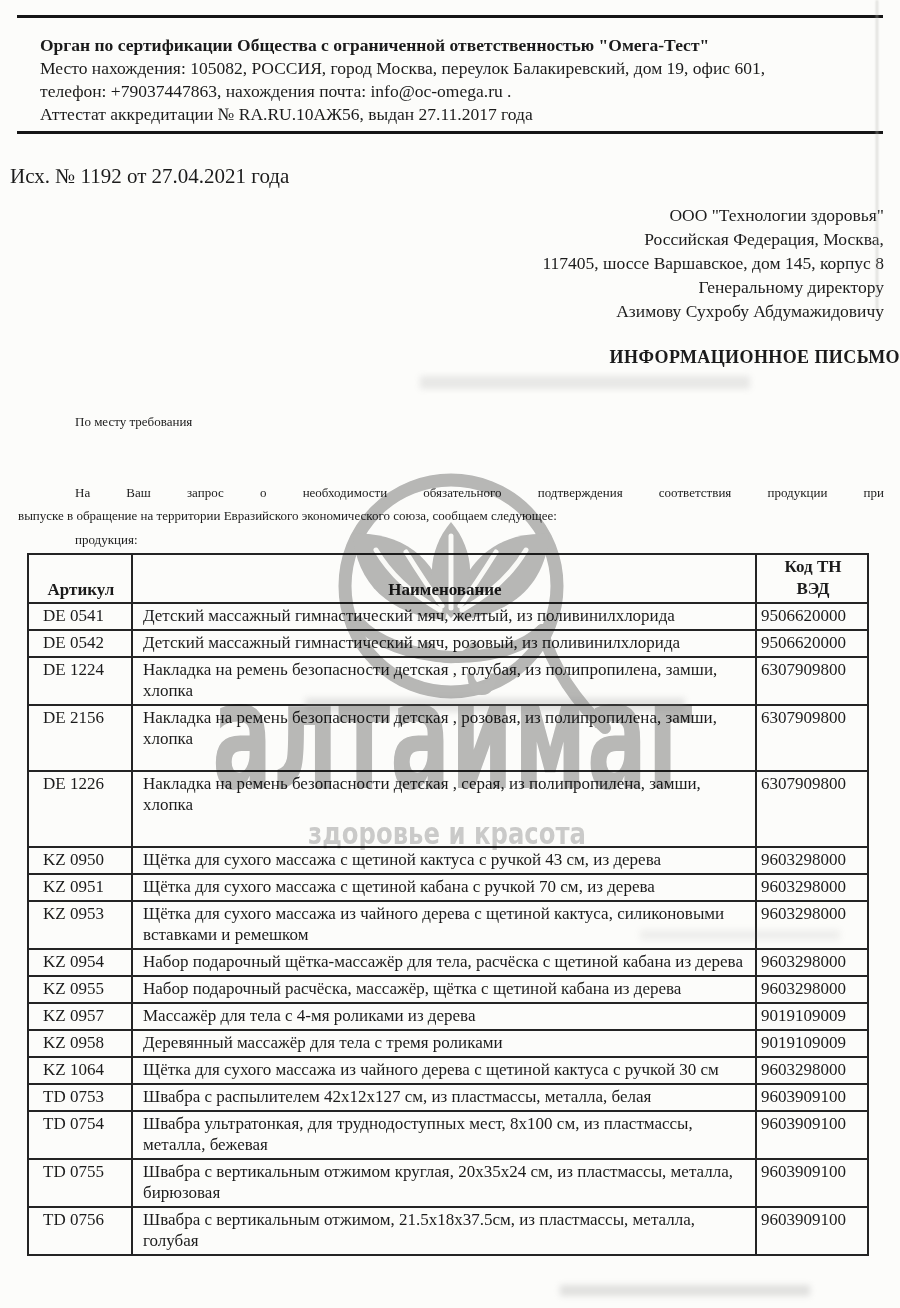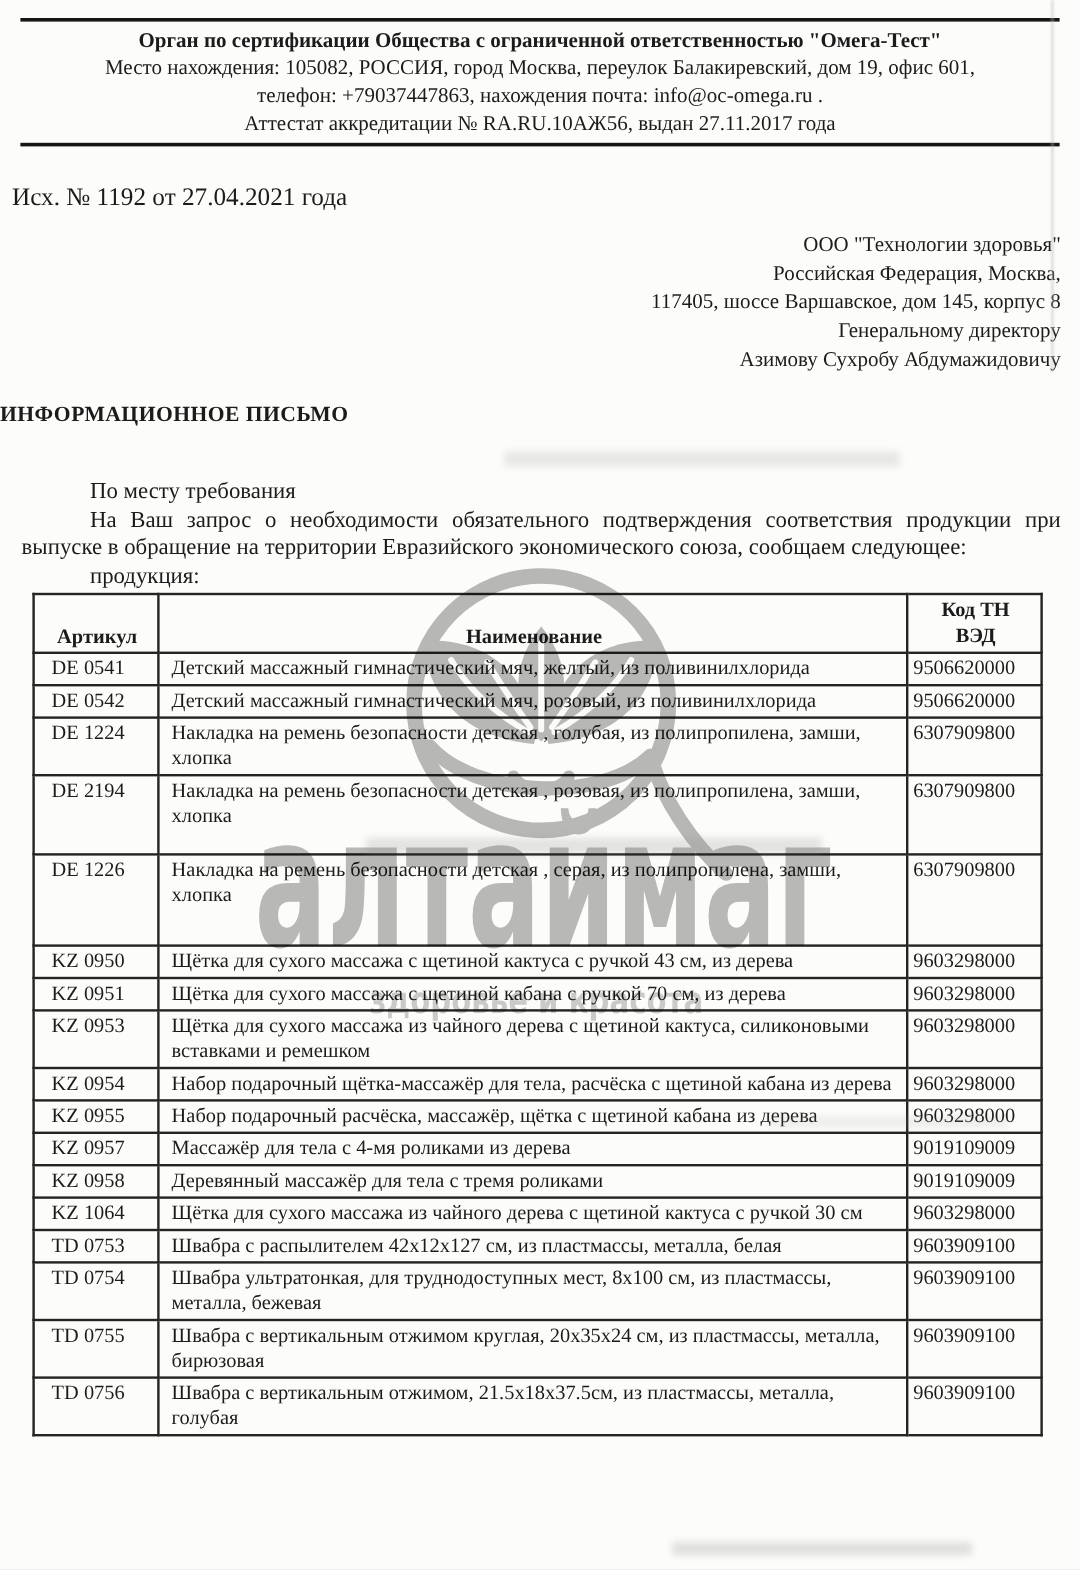--- a/index.html
+++ b/index.html
@@ -10,48 +10,49 @@
     background:#fcfcfa;
     font-family:"Liberation Serif", serif;
     color:#1b1b1b;
     overflow:hidden;
     box-sizing:border-box;
   }
   
   .rule{height:3px;background:#161616;margin:0 17px;}
   .rule.top{margin-top:15px;}
   .letterhead{
-    text-align:center;
+    text-align:left;
     font-size:17.5px;
     line-height:23px;
-    padding:4px 40px 5px 40px;
+    padding:16px 40px 5px 40px;
   }
   .letterhead .org{font-weight:bold;}
   
   .outgoing{margin:30px 0 0 10px;font-size:21px;}
   .recipient{
     margin:14px 16px 0 0;
     text-align:right;
     font-size:17.5px;
     line-height:24px;
   }
   
   .doc-title{
     margin-top:24px;
-    text-align:left;
+    text-align:right;
     font-weight:bold;
     font-size:18px;
     letter-spacing:.4px;
   }
   
-  .body-text{margin:42px 16px 0 18px;font-size:19px;line-height:23.5px;}
+  .body-text{margin:42px 16px 0 18px;font-size:13px;line-height:23.5px;}
   .indent{text-indent:57px;}
   .just{
     text-align:justify;
     text-align-last:justify;
+    margin-top:47px;
   }
   
   table.products{
     border-collapse:collapse;
     table-layout:fixed;
     width:840px;
     margin:2px 0 0 27px;
     font-size:17px;
     line-height:21px;
   }
@@ -154,21 +155,21 @@
           <td class="a">DE 0542</td>
           <td class="n">Детский массажный гимнастический мяч, розовый, из поливинилхлорида</td>
           <td class="c">9506620000</td>
         </tr>
         <tr>
           <td class="a">DE 1224</td>
           <td class="n">Накладка на ремень безопасности детская , голубая, из полипропилена, замши, хлопка</td>
           <td class="c">6307909800</td>
         </tr>
         <tr>
-          <td class="a">DE 2194</td>
+          <td class="a">DE 2156</td>
           <td class="n">Накладка на ремень безопасности детская , розовая, из полипропилена, замши, хлопка</td>
           <td class="c">6307909800</td>
         </tr>
         <tr>
           <td class="a">DE 1226</td>
           <td class="n">Накладка на ремень безопасности детская , серая, из полипропилена, замши, хлопка</td>
           <td class="c">6307909800</td>
         </tr>
         <tr>
           <td class="a">KZ 0950</td>

